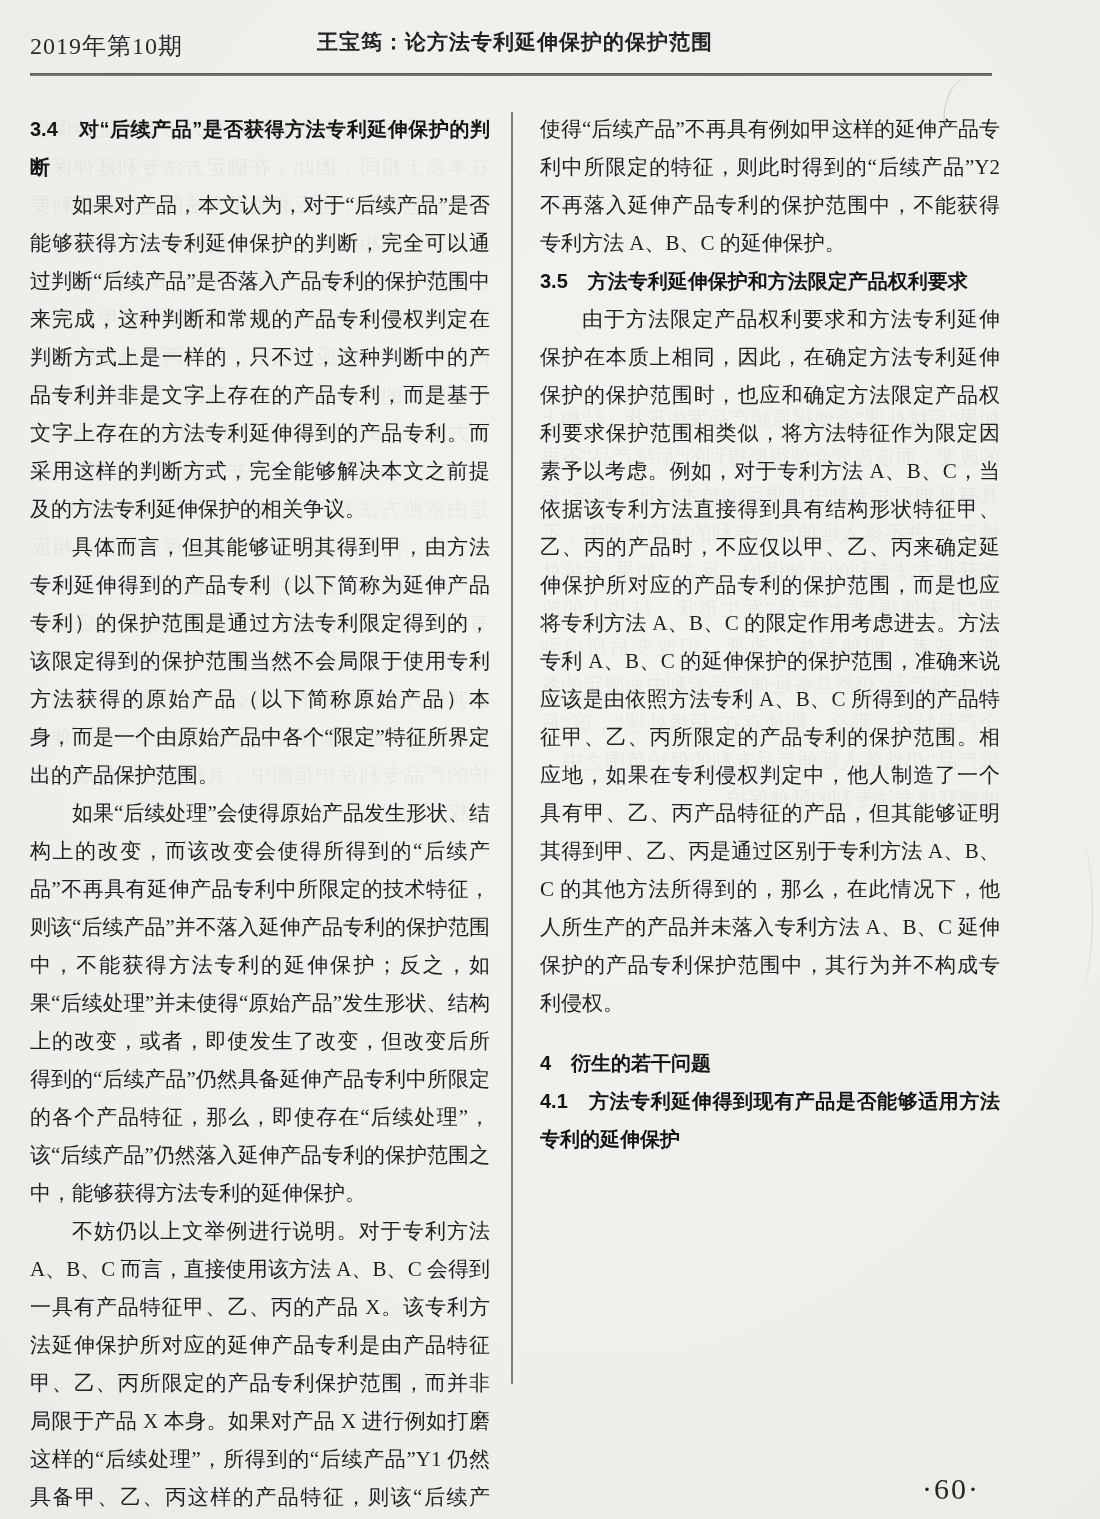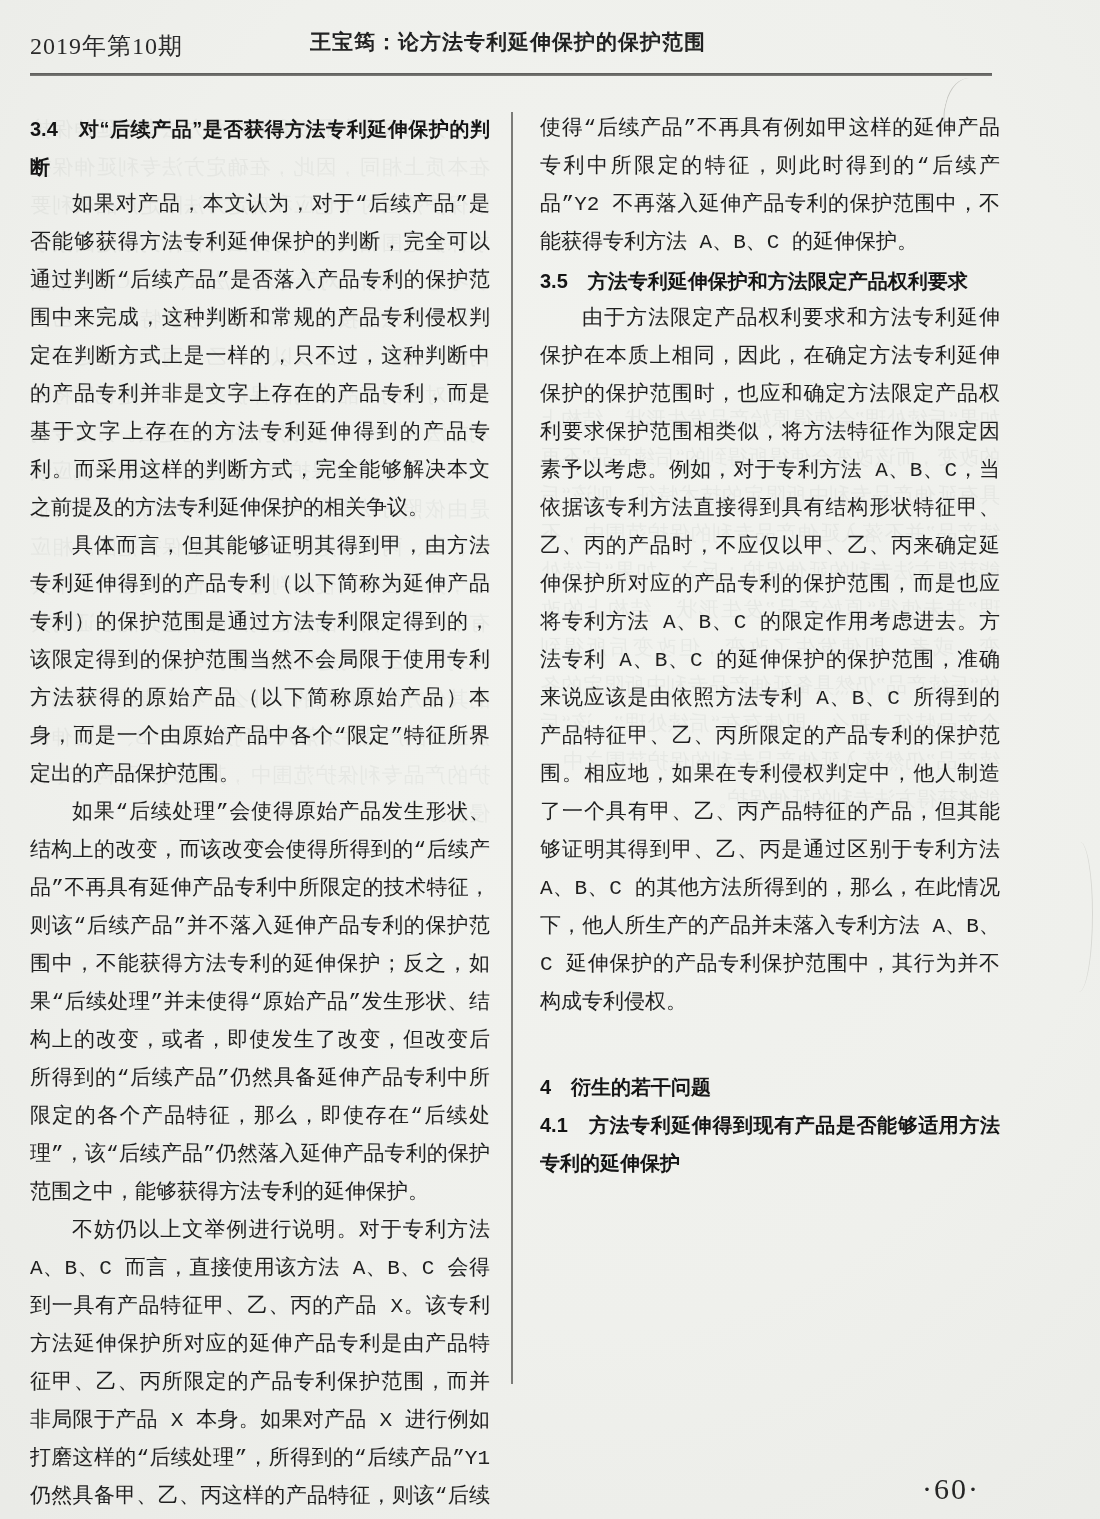--- a/index.html
+++ b/index.html
@@ -12,51 +12,51 @@
     overflow:hidden;
     font-family:"Liberation Serif", serif;
     color:#1f1f1f;
   }
   
   .hdr-issue{
     position:absolute;left:30px;top:30px;
     font-size:24px;letter-spacing:1px;color:#2a2a2a;
   }
   .hdr-title{
-    position:absolute;left:288px;top:28px;width:440px;
+    position:absolute;left:295px;top:28px;width:440px;
     text-align:center;font-size:21px;font-weight:600;color:#222;
     letter-spacing:1px;
   }
   .hdr-rule{
     position:absolute;left:30px;top:73px;width:962px;height:3px;
     background:linear-gradient(to bottom,#5a5a58,#7c7c78);
   }
   
   .col{
     position:absolute;top:110px;width:460px;
     text-align:justify;
   }
   .col-left{left:30px;}
   .col-right{left:540px;}
   .divider{
     position:absolute;left:511px;top:112px;width:2px;height:1272px;
     background:#7b7b78;
   }
   .para{
     font-size:21px;line-height:38px;
-    text-indent:2em;margin:0;color:#1f1f1f;font-family:Liberation Mono, monospace;
+    text-indent:2em;margin:0;color:#1f1f1f;
   }
   .para.noindent{text-indent:0;}
   .h-sec{
     font-family:"Liberation Sans", sans-serif;
     font-weight:700;color:#151515;
     font-size:20px;line-height:38px;margin:0;
     text-align:justify;
   }
-  .h-sec.big-gap{margin-top:46px;}
+  .h-sec.big-gap{margin-top:22px;}
   
   .ghost{
     position:absolute;top:110px;width:460px;
     font-size:21px;line-height:38px;text-align:justify;
     color:#3a4a42;opacity:0.05;
     transform:scaleX(-1);
     filter:blur(0.6px);
     pointer-events:none;
     user-select:none;
   }

